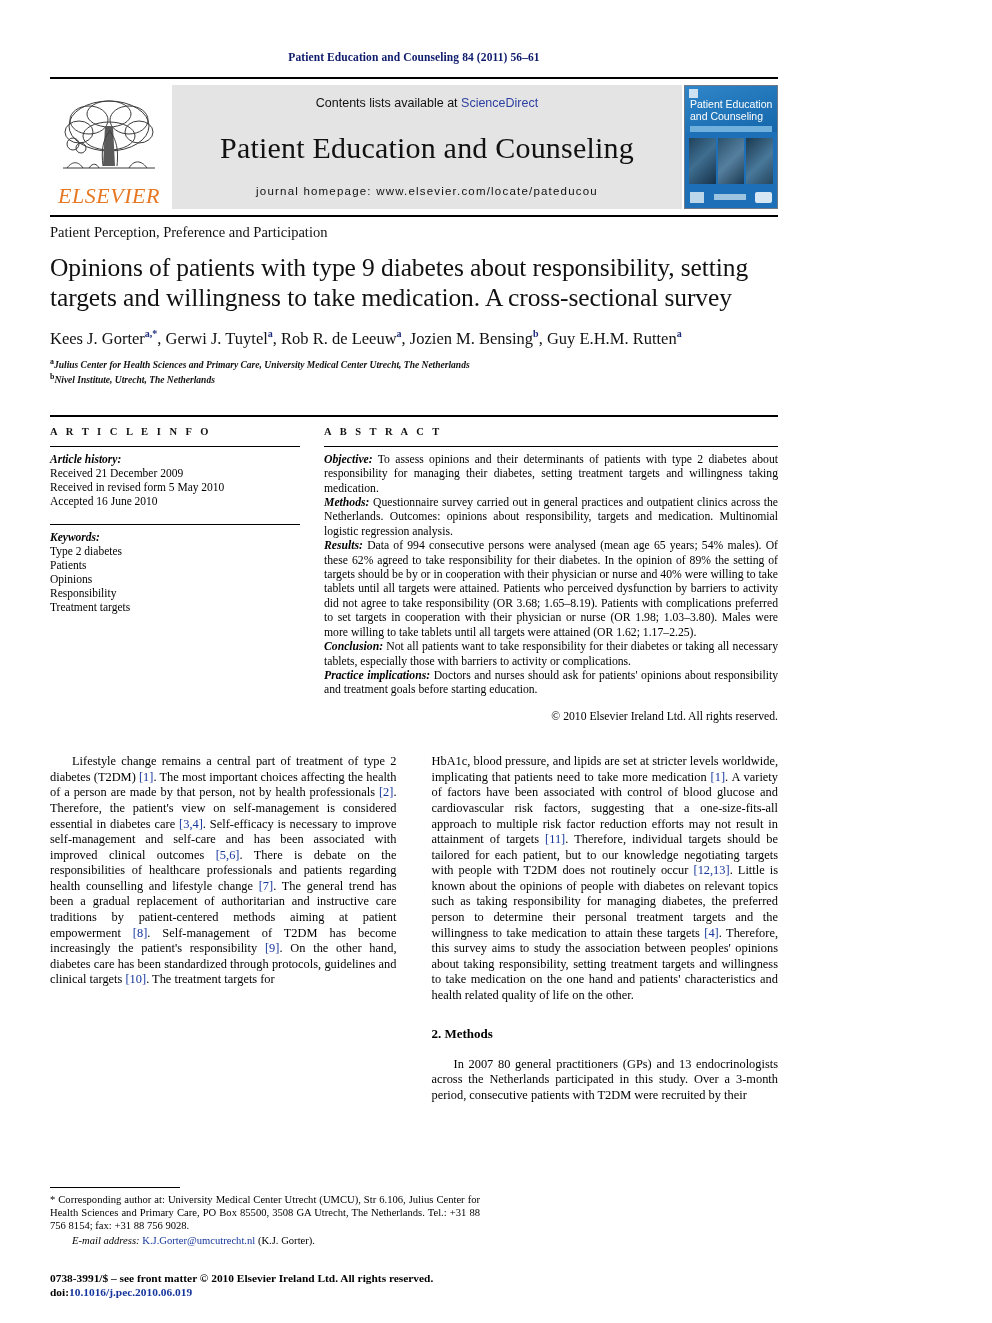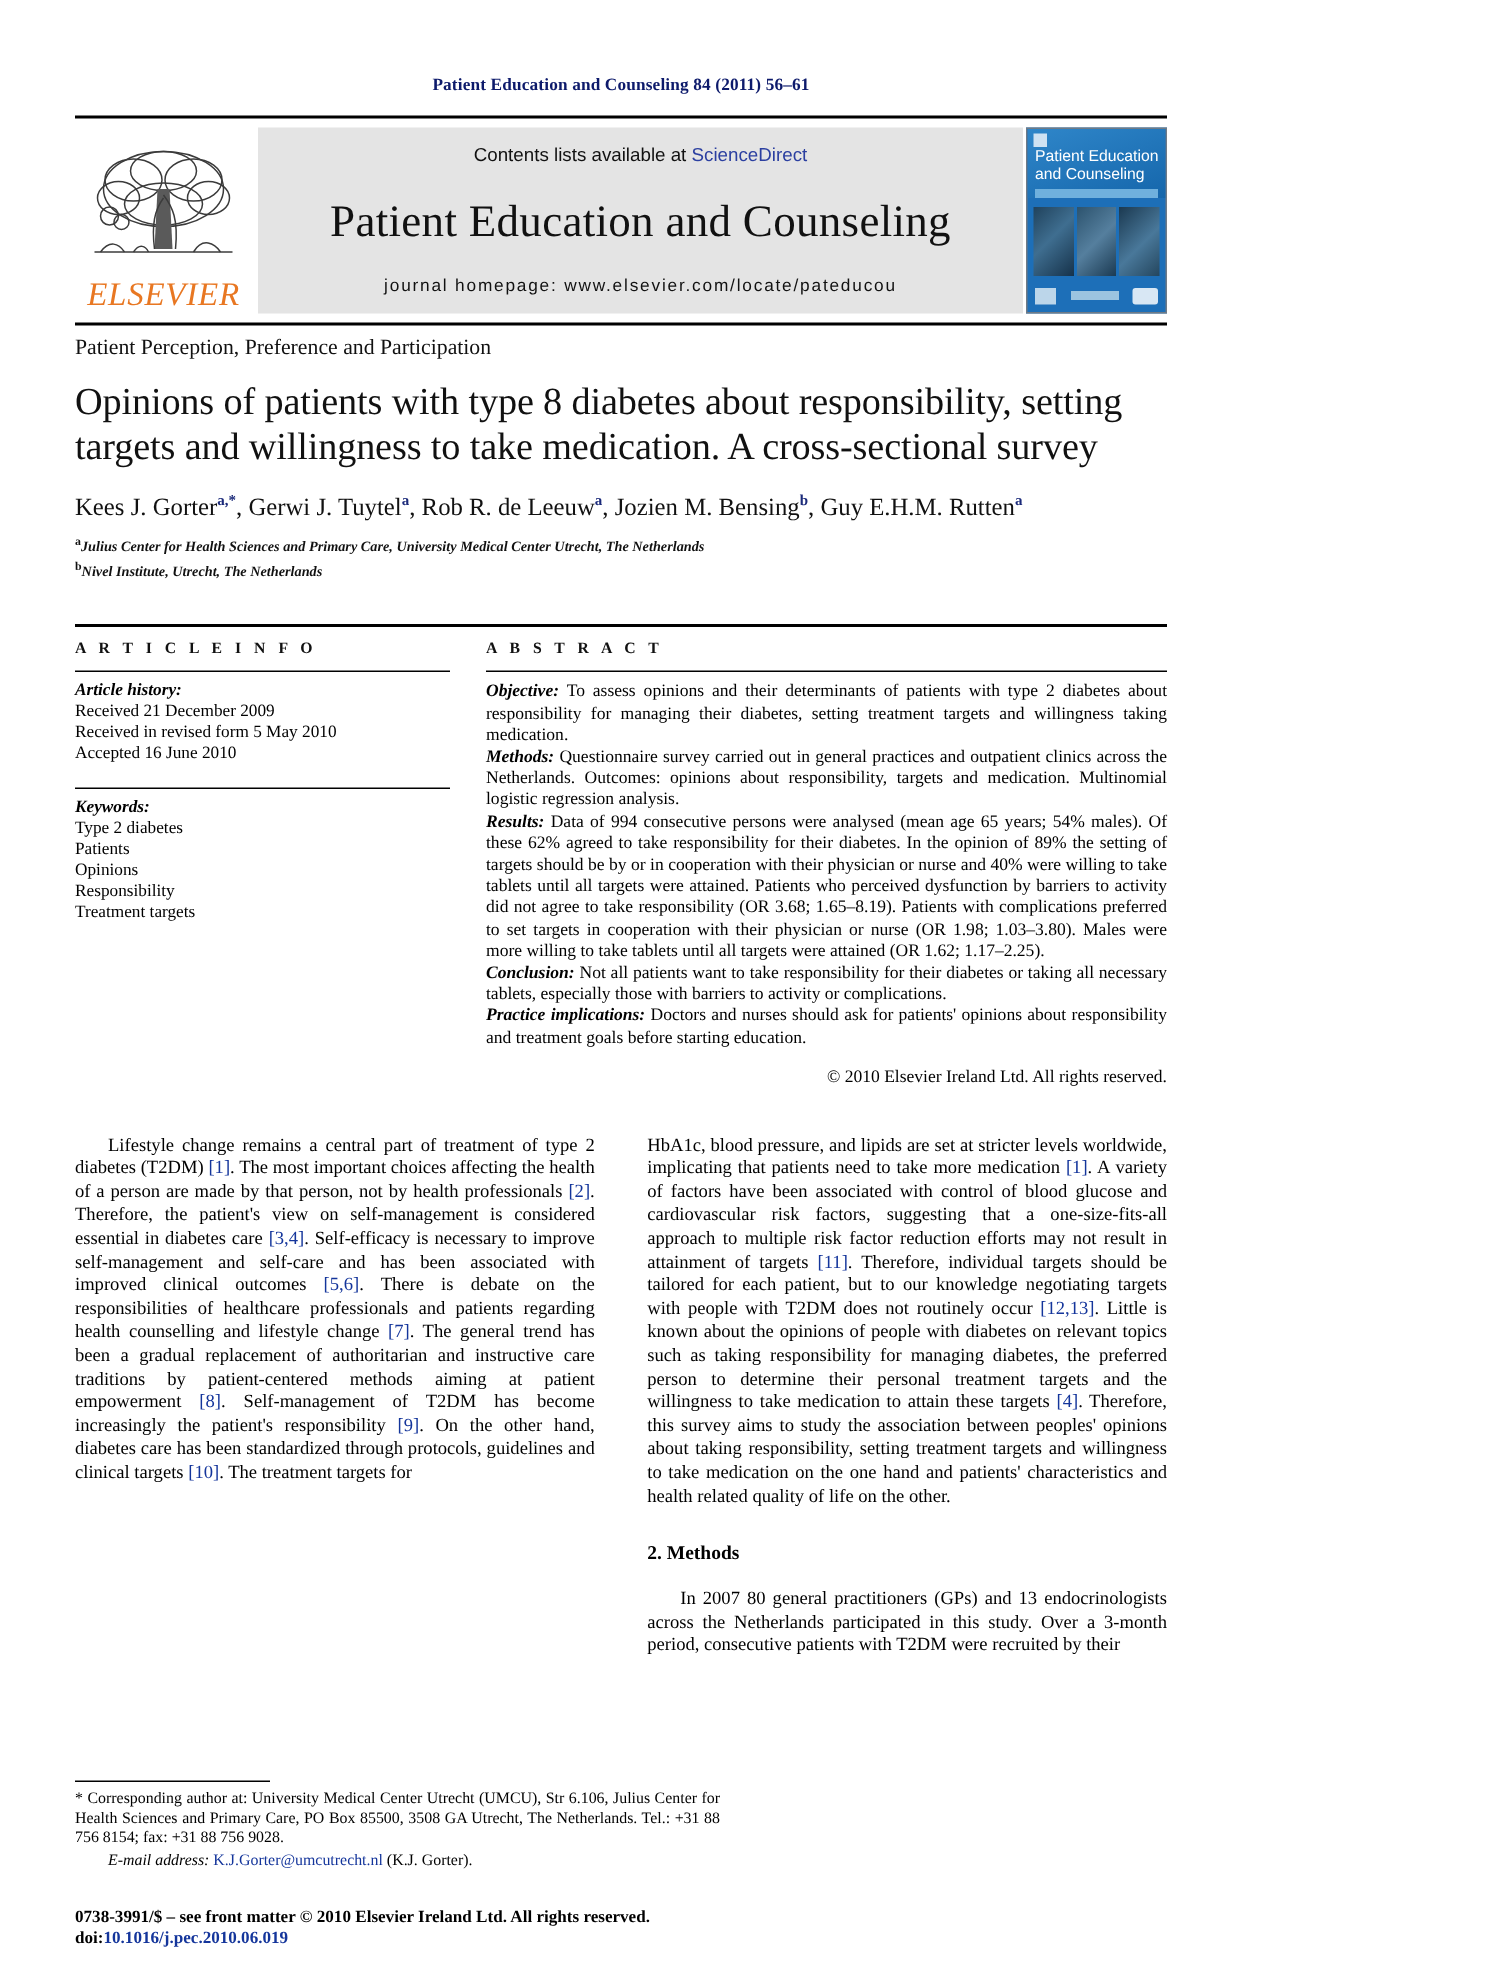--- a/index.html
+++ b/index.html
@@ -306,21 +306,21 @@
         <span class="cover-bl"></span>
         <span class="cover-bm"></span>
         <span class="cover-br"></span>
       </div>
     </div>
   </div>
 
   <div class="section-rule"></div>
   <div class="section-head">Patient Perception, Preference and Participation</div>
 
-  <div class="art-title">Opinions of patients with type 8 diabetes about responsibility, setting targets and willingness to take medication. A cross-sectional survey</div>
+  <div class="art-title">Opinions of patients with type 9 diabetes about responsibility, setting targets and willingness to take medication. A cross-sectional survey</div>
 
   <div class="authors">Kees J. Gorter<sup>a,*</sup>, Gerwi J. Tuytel<sup>a</sup>, Rob R. de Leeuw<sup>a</sup>, Jozien M. Bensing<sup>b</sup>, Guy E.H.M. Rutten<sup>a</sup></div>
 
   <div class="affils">
     <div><sup>a</sup><span>Julius Center for Health Sciences and Primary Care, University Medical Center Utrecht, The Netherlands</span></div>
     <div><sup>b</sup><span>Nivel Institute, Utrecht, The Netherlands</span></div>
   </div>
 
   <div class="infoblock">
 

